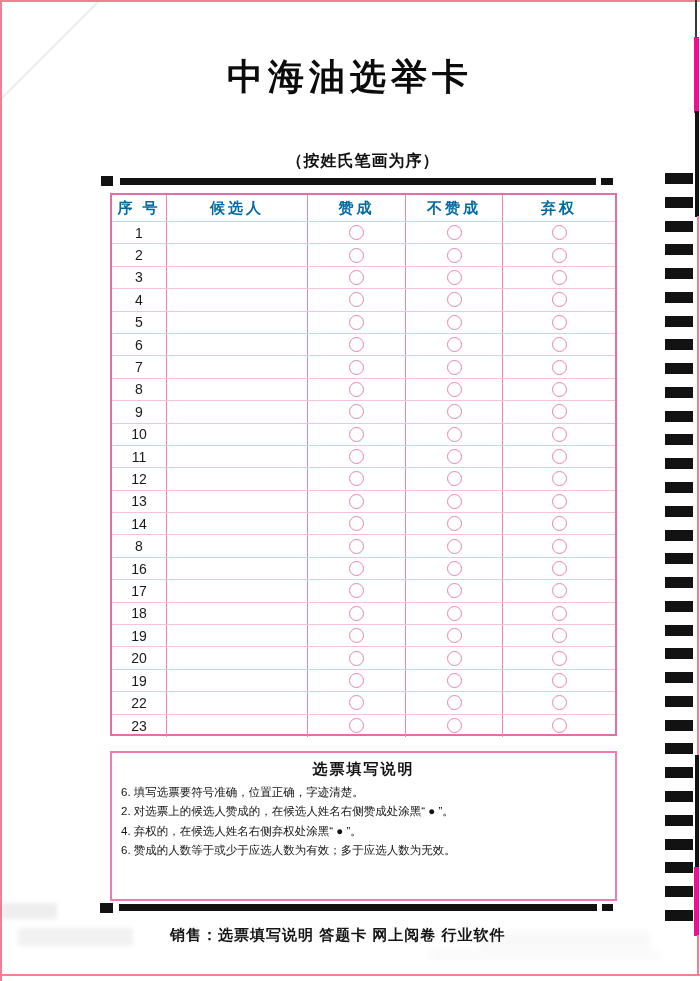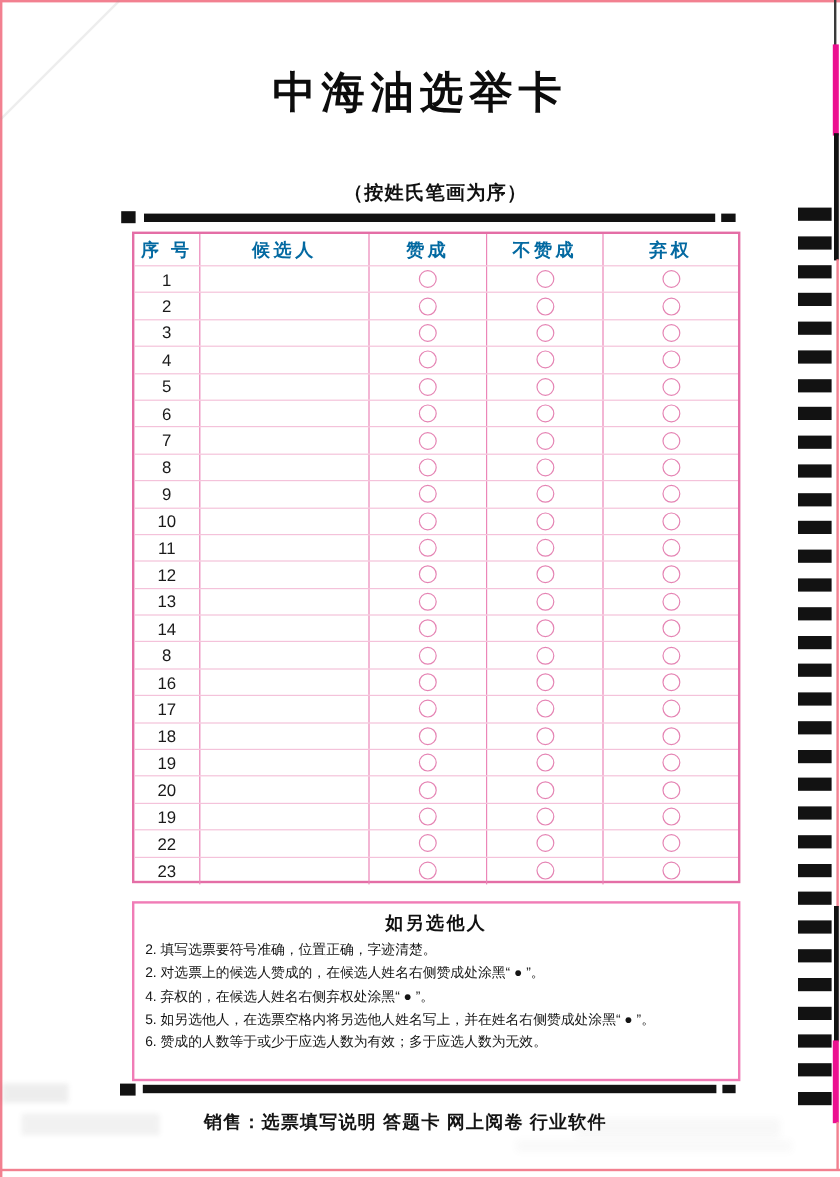--- a/index.html
+++ b/index.html
@@ -396,26 +396,25 @@
           <div class="t-cell">
             <div class="bubble"></div>
           </div>
           <div class="t-cell">
             <div class="bubble"></div>
           </div>
         </div></div>
   </div>
 
   <div class="instructions">
-    <h2>如另选他人</h2>
+    <h2>选票填写说明</h2>
     <ol>
-      <li>2. 填写选票要符号准确，位置正确，字迹清楚。</li>
+      <li>6. 填写选票要符号准确，位置正确，字迹清楚。</li>
       <li>2. 对选票上的候选人赞成的，在候选人姓名右侧赞成处涂黑“ ● ”。</li>
       <li>4. 弃权的，在候选人姓名右侧弃权处涂黑“ ● ”。</li>
-      <li>5. 如另选他人，在选票空格内将另选他人姓名写上，并在姓名右侧赞成处涂黑“ ● ”。</li>
       <li>6. 赞成的人数等于或少于应选人数为有效；多于应选人数为无效。</li>
     </ol>
   </div>
 
   <div class="sync sync-bot-square"></div>
   <div class="sync sync-bot-bar"></div>
   <div class="sync sync-bot-dash"></div>
 
   <div class="footer">销售：选票填写说明 答题卡 网上阅卷 行业软件</div>
 

